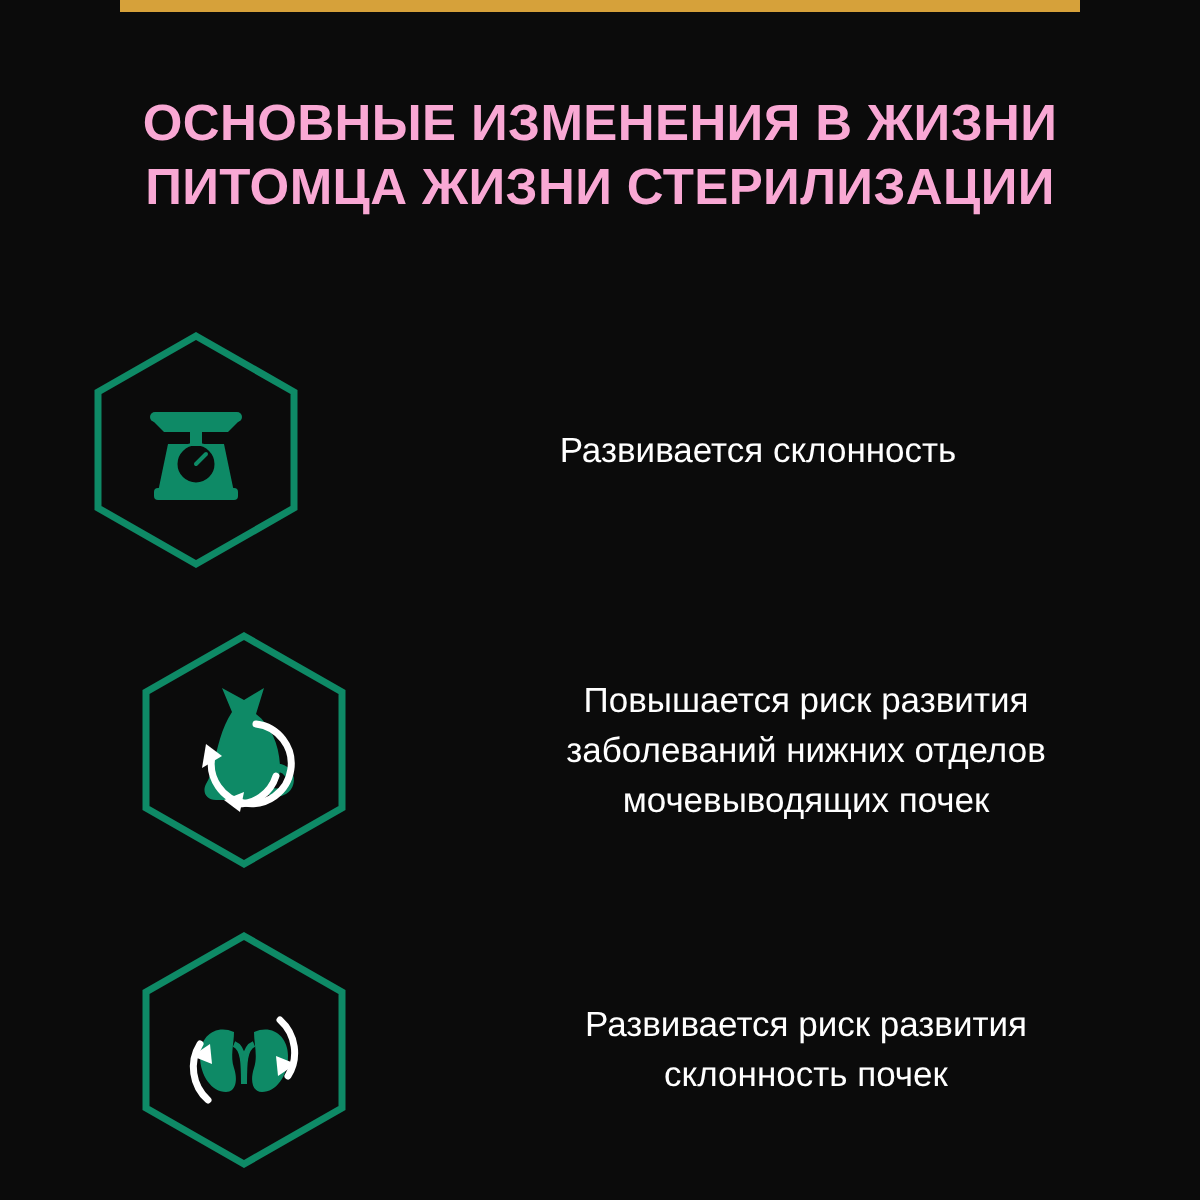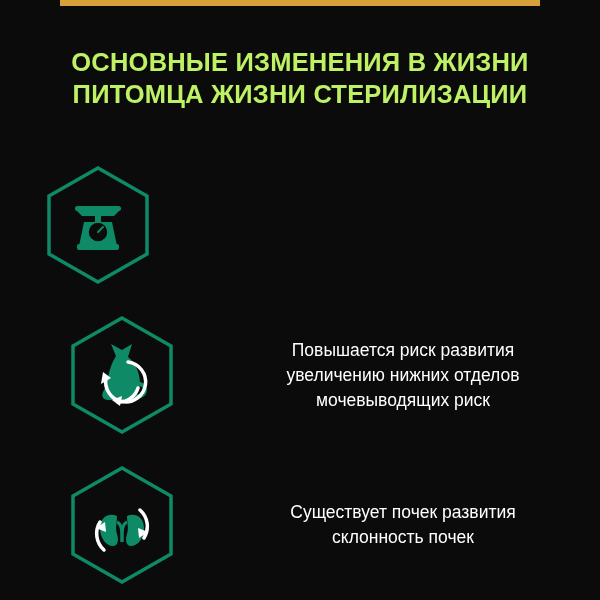--- a/index.html
+++ b/index.html
@@ -35,21 +35,21 @@
     width: 480px;
     height: 6px;
     background: #d6a13a;
   }
   .title {
     position: absolute;
     top: 46px;
     left: 0;
     width: 600px;
     text-align: center;
-    color: #bef264;
+    color: #f9a8d4;
     font-size: 25.5px;
     font-weight: bold;
     line-height: 32px;
     letter-spacing: 0.2px;
   }
   .title .line {
     display: block;
     white-space: nowrap;
   }
   .rows {
@@ -127,20 +127,21 @@
             <line x1="52" y1="66" x2="57" y2="61" stroke="#0e8a66" stroke-width="2" stroke-linecap="round"></line>
 
             <rect x="49" y="48" width="6" height="9" fill="#0e8a66"></rect>
 
             <path d="M30 44 L74 44 L68 50 L36 50 Z" fill="#0e8a66"></path>
             <rect x="29" y="40" width="46" height="5" rx="2.5" fill="#0e8a66"></rect>
           </svg>
         </div>
       </div>
       <div class="text-cell">
+        <span class="line">Развивается склонность</span>
       </div>
     </div>
 
     <div class="row">
       <div class="icon-cell">
         <div class="hex">
           <svg width="104" height="118" viewBox="0 0 104 118">
             <polygon points="52,2 101,30 101,88 52,116 3,88 3,30" fill="none" stroke="#0e8a66" stroke-width="3.5"></polygon>
 
             <path d="M46 40 L41 28 L52 34 L62 28 L58 41
@@ -153,22 +154,22 @@
 
             <path d="M36 62 A20 20 0 1 0 58 46" fill="none" stroke="#ffffff" stroke-width="3.5" stroke-linecap="round"></path>
             <polygon points="33,56 41,62 31,68" fill="#ffffff"></polygon>
             <path d="M68 72 A20 20 0 0 1 48 86" fill="none" stroke="#ffffff" stroke-width="3.5" stroke-linecap="round"></path>
             <polygon points="52,80 50,90 42,84" fill="#ffffff"></polygon>
           </svg>
         </div>
       </div>
       <div class="text-cell">
         <span class="line">Повышается риск развития</span>
-        <span class="line">увеличению нижних отделов</span>
-        <span class="line">мочевыводящих риск</span>
+        <span class="line">заболеваний нижних отделов</span>
+        <span class="line">мочевыводящих почек</span>
       </div>
     </div>
 
     <div class="row">
       <div class="icon-cell">
         <div class="hex">
           <svg width="104" height="118" viewBox="0 0 104 118">
             <polygon points="52,2 101,30 101,88 52,116 3,88 3,30" fill="none" stroke="#0e8a66" stroke-width="3.5"></polygon>
 
             <path d="M47 50 C38 46 30 52 30 62 C30 72 36 80 43 80
@@ -181,19 +182,19 @@
             <path d="M57 56 C52 58 52 66 52 76" fill="none" stroke="#0e8a66" stroke-width="3"></path>
 
             <path d="M30 56 A22 22 0 0 0 34 84" fill="none" stroke="#ffffff" stroke-width="3.5" stroke-linecap="round"></path>
             <polygon points="26,62 35,56 36,66" fill="#ffffff"></polygon>
             <path d="M74 72 A22 22 0 0 0 70 44" fill="none" stroke="#ffffff" stroke-width="3.5" stroke-linecap="round"></path>
             <polygon points="78,66 69,72 68,62" fill="#ffffff"></polygon>
           </svg>
         </div>
       </div>
       <div class="text-cell">
-        <span class="line">Существует почек развития</span>
+        <span class="line">Развивается риск развития</span>
         <span class="line">склонность почек</span>
       </div>
     </div>
 
   </div>
 </div>
 
 </body></html>

